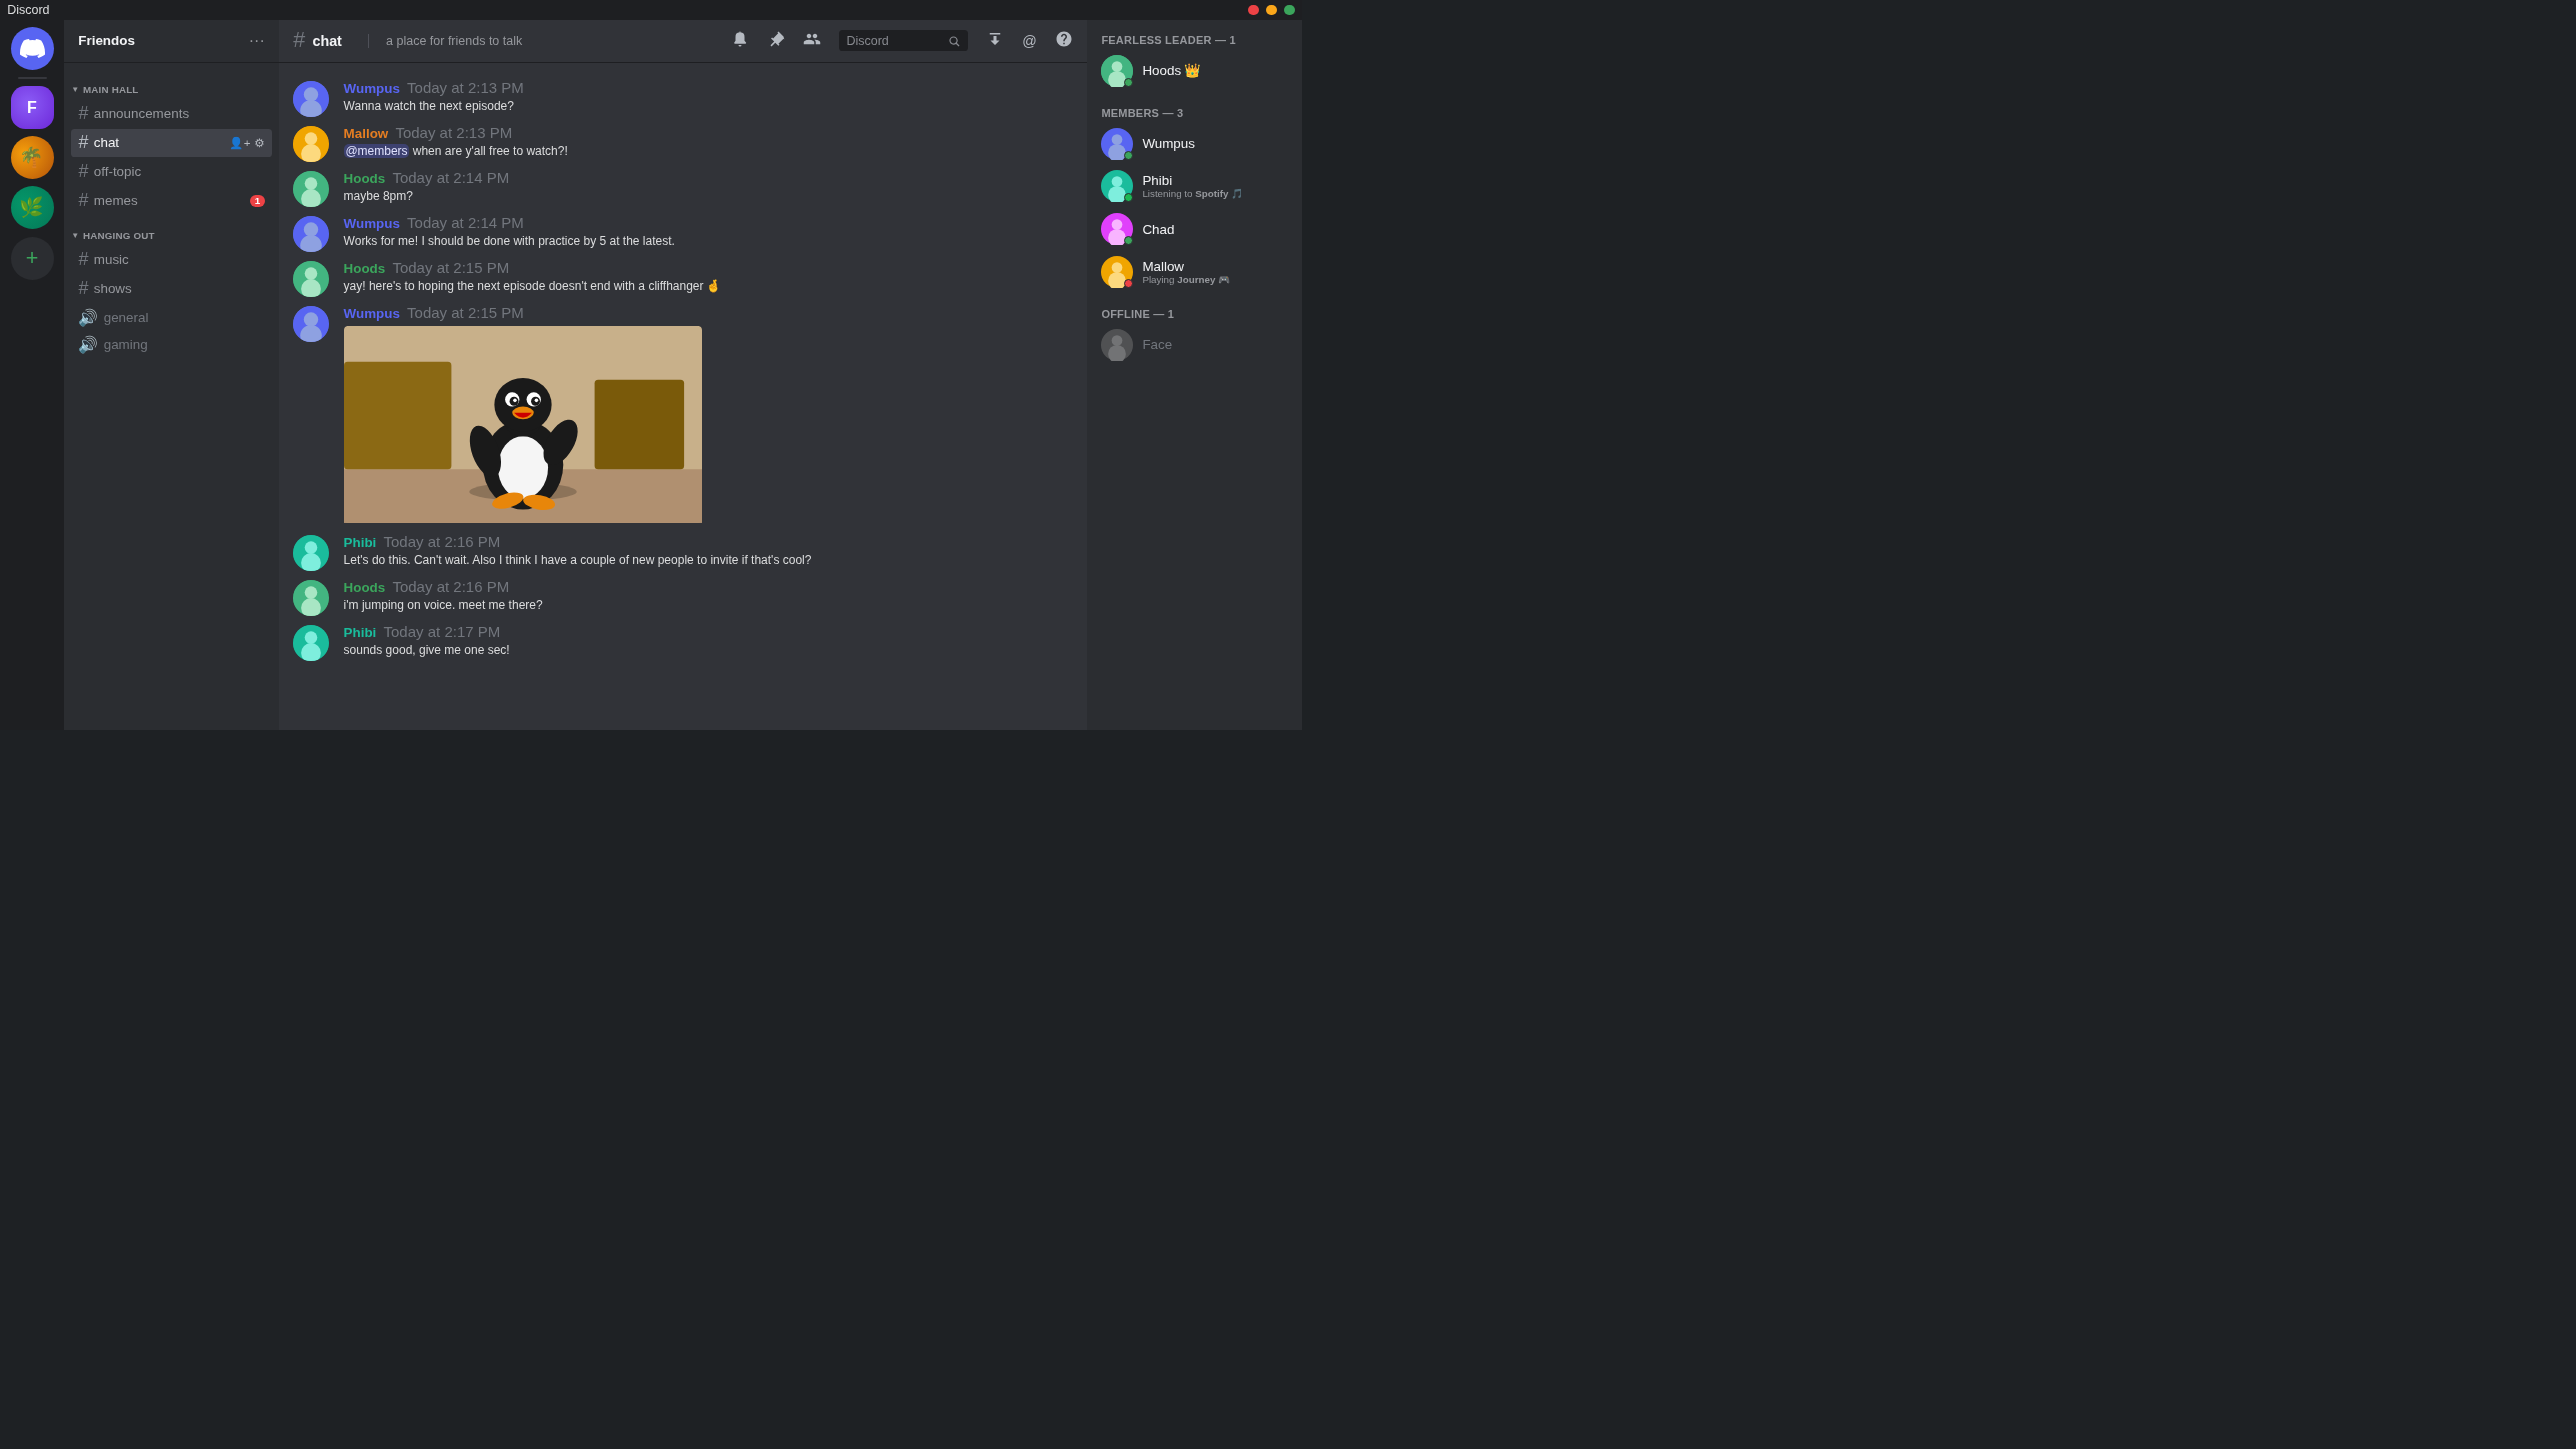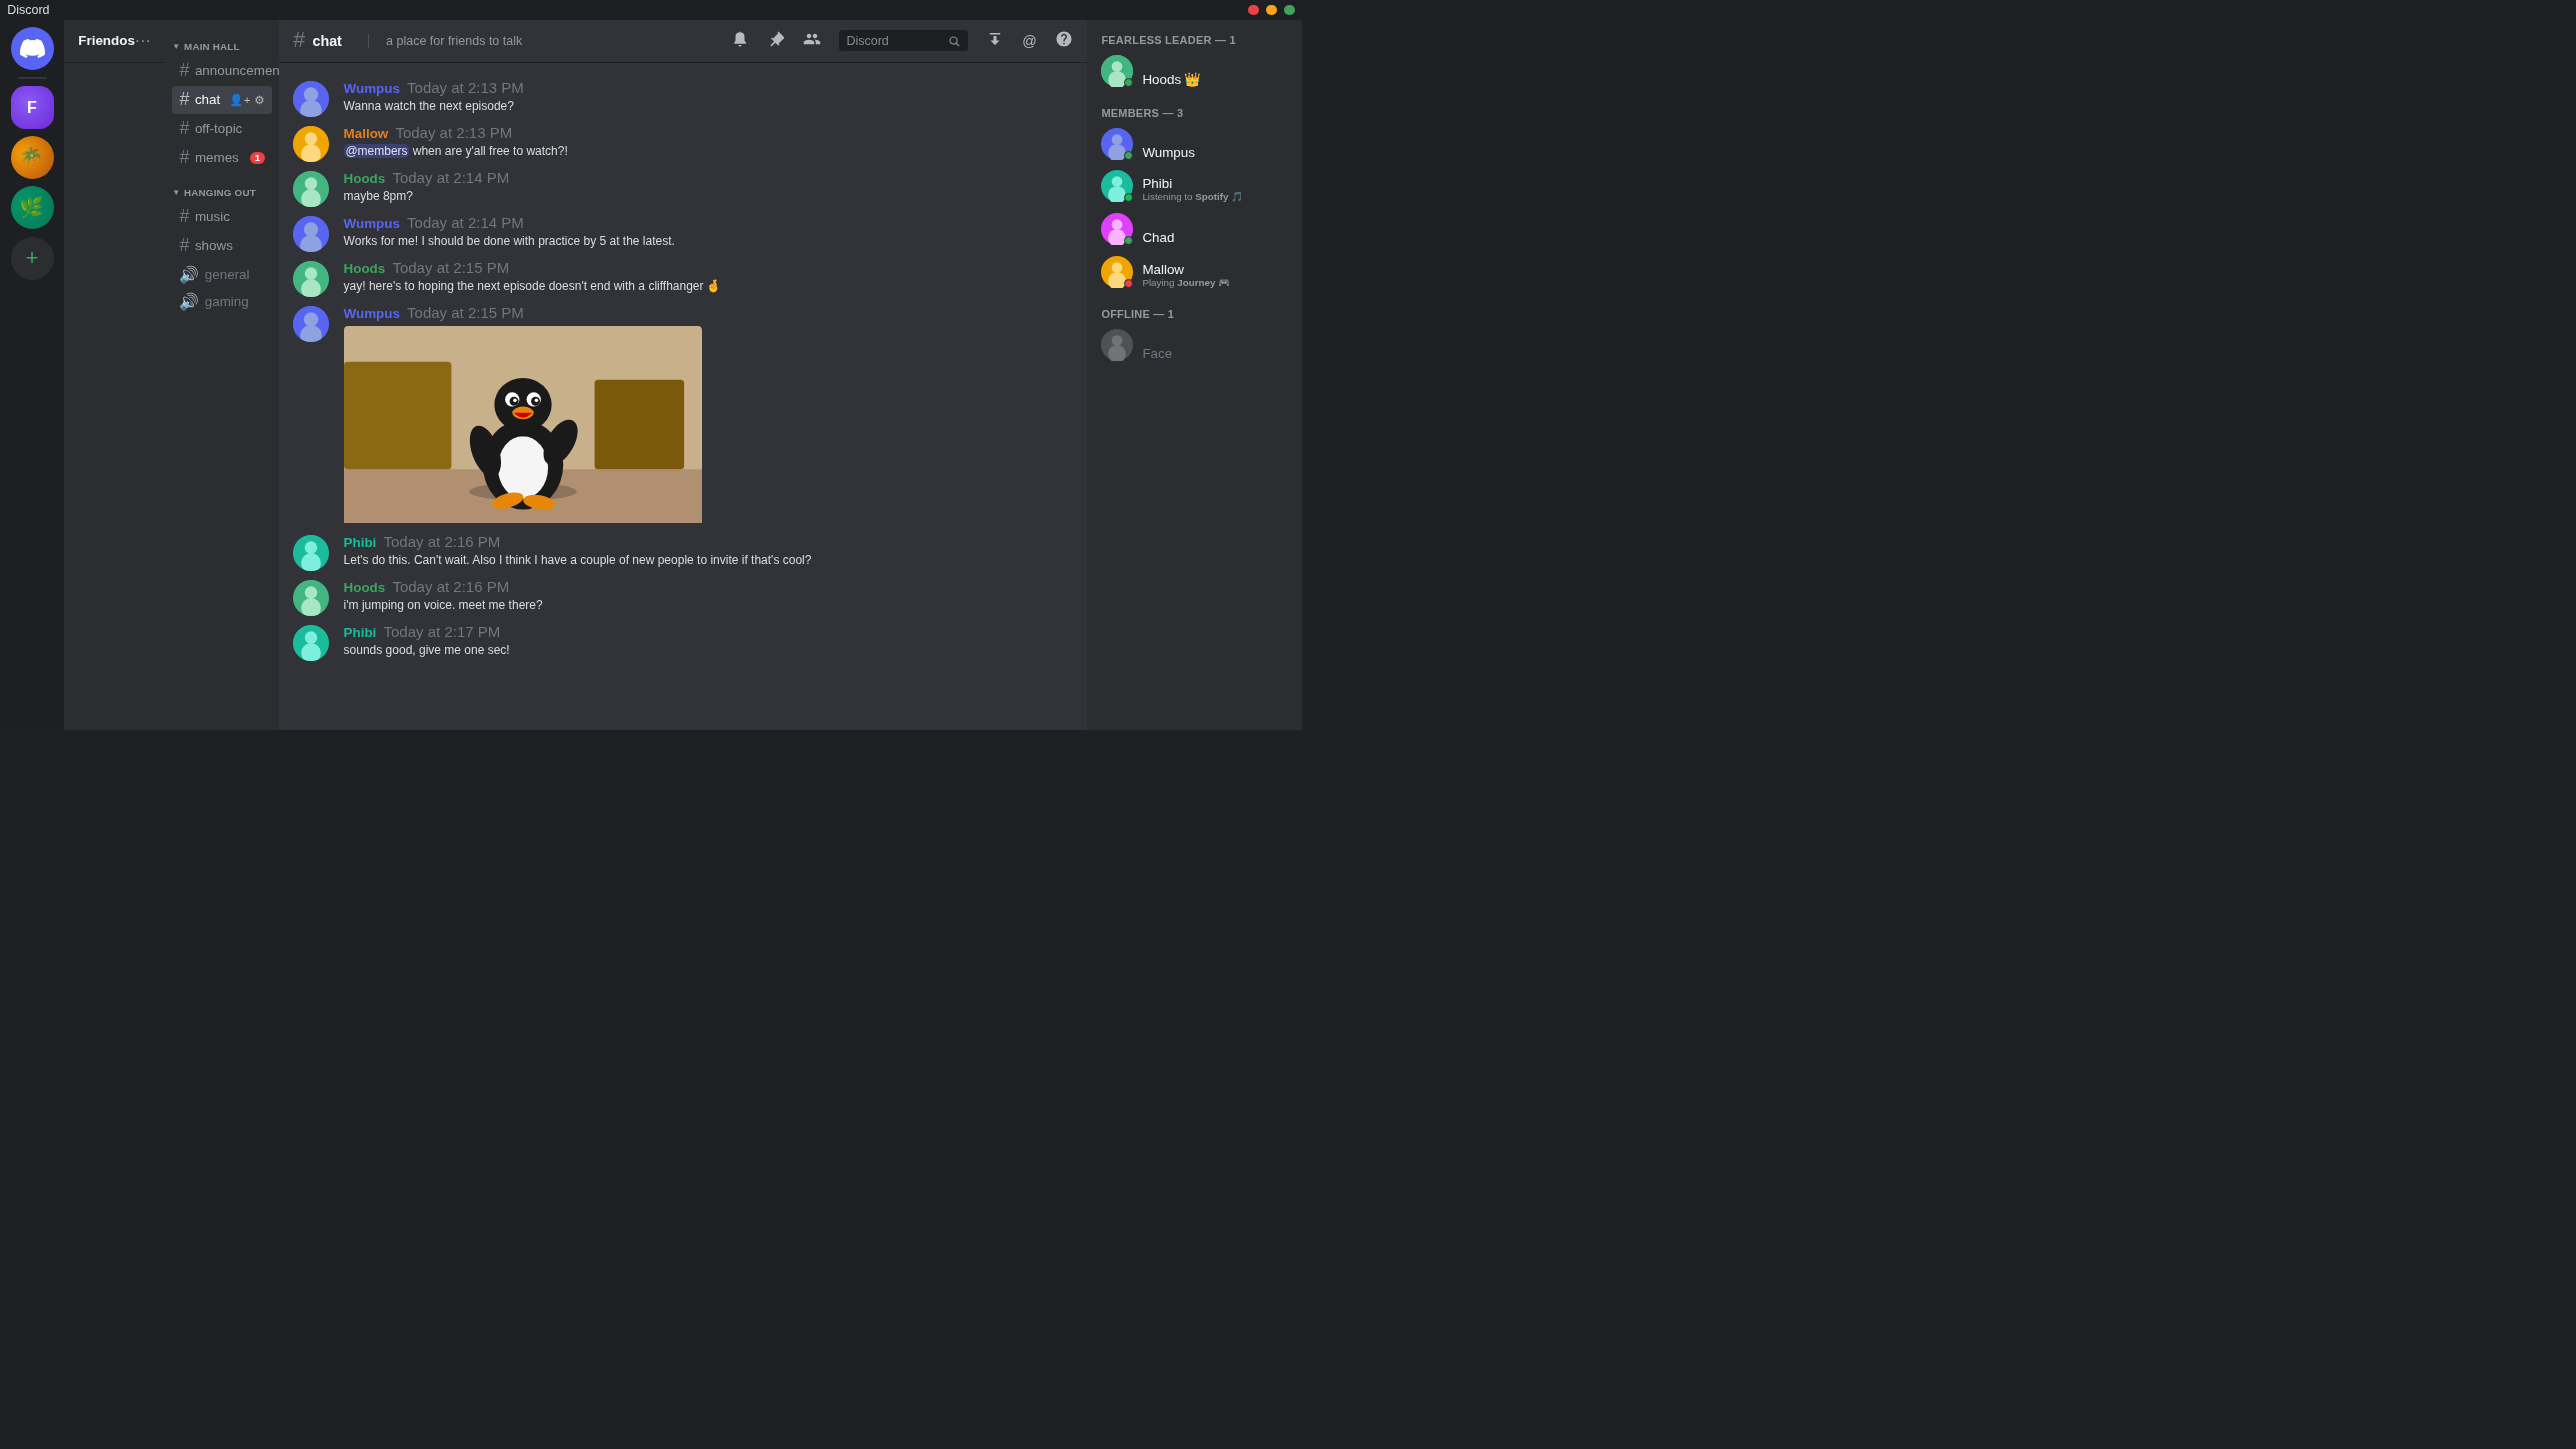--- a/index.html
+++ b/index.html
@@ -93,21 +93,21 @@
       font-size: 21.5px;
       cursor: pointer;
       transition: border-radius 0.2s, background 0.2s;
     }
 
     
     #channel-sidebar {
       width: 215px;
       background: #2b2d31;
       display: flex;
-      flex-direction: row;
+      flex-direction: column;
       flex-shrink: 0;
     }
     #server-header {
       height: 43px;
       padding: 0 14.3px;
       display: flex;
       align-items: center;
       justify-content: space-between;
       border-bottom: 0.9px solid #1e1f22;
       cursor: pointer;
@@ -297,21 +297,21 @@
       font-size: 11px;
       font-weight: 700;
       color: #96989d;
       text-transform: uppercase;
       letter-spacing: 0.02em;
       padding: 14.3px 7.2px 3.6px 7.2px;
     }
     .members-category:first-child { padding-top: 0; }
     .member-item {
       display: flex;
-      align-items: flex-end;
+      align-items: center;
       gap: 9px;
       padding: 5.4px 7.2px;
       border-radius: 3.6px;
       cursor: pointer;
     }
     .member-avatar {
       width: 32px;
       height: 32px;
       border-radius: 50%;
       flex-shrink: 0;

